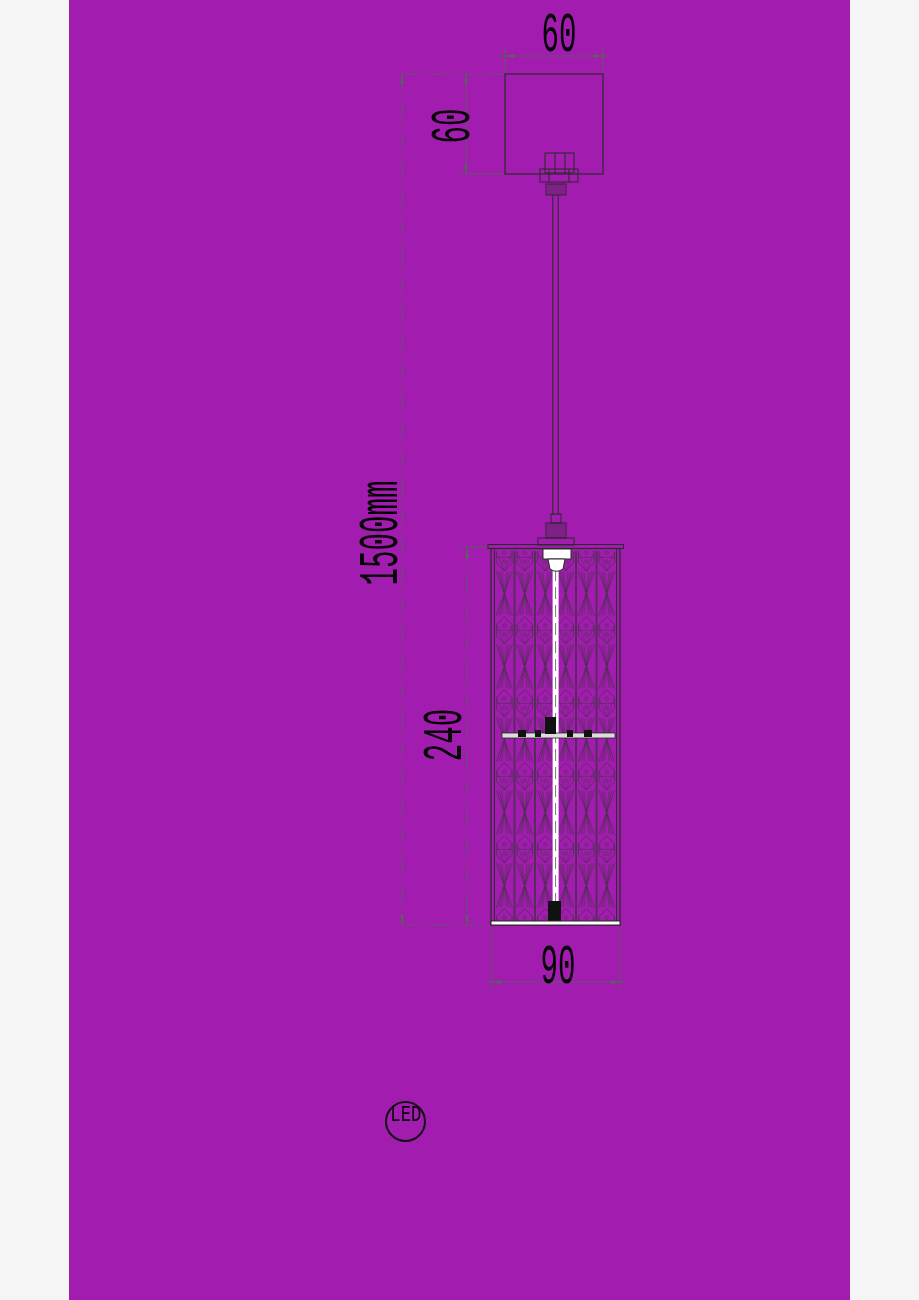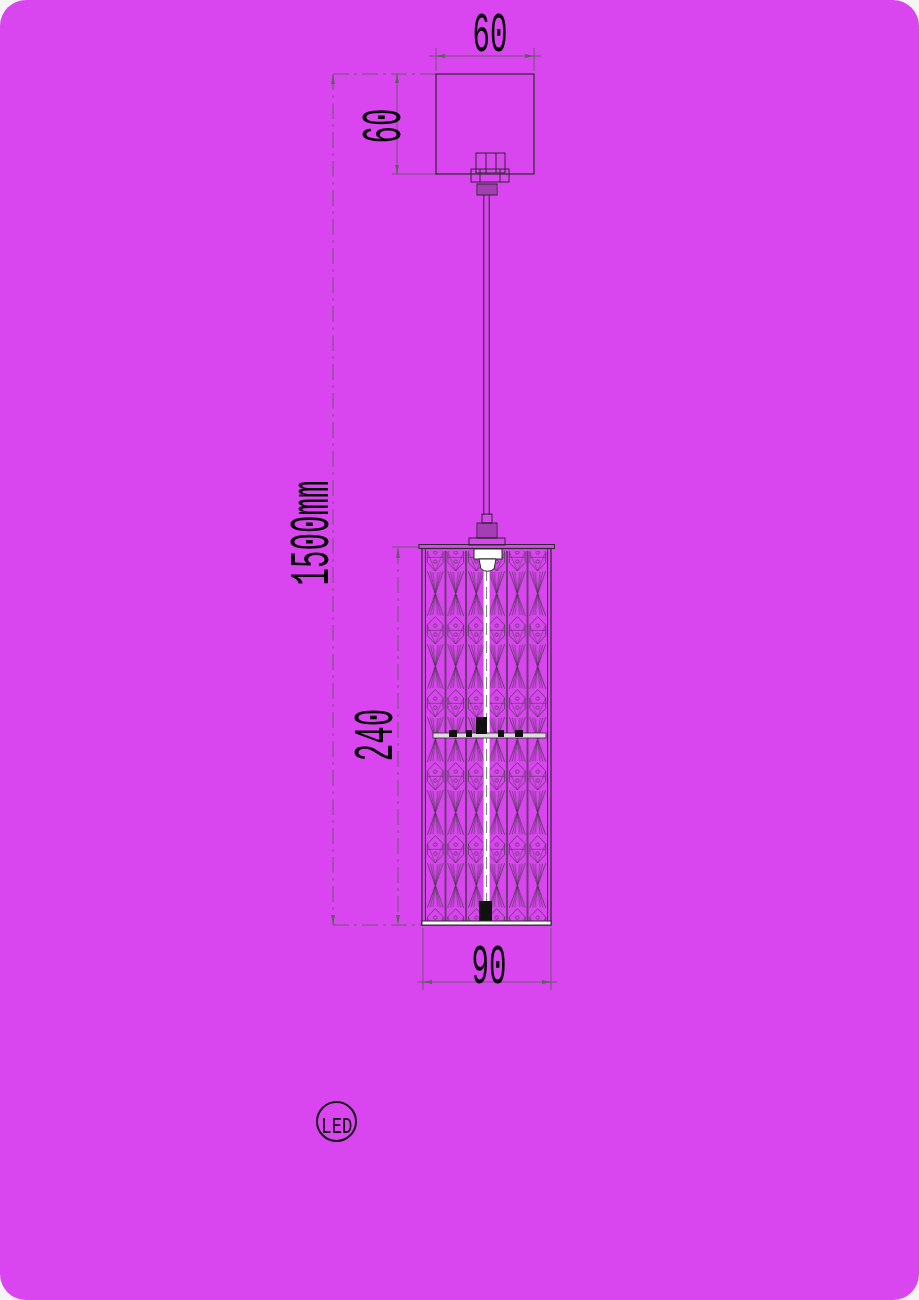--- a/index.html
+++ b/index.html
@@ -1,38 +1,37 @@
 <!DOCTYPE html>
 <html><head>
 <meta charset="utf-8">
 <style>
   html,body{margin:0;padding:0;background:#f5f5f5;}
   .stage{
-    position:relative;width:919px;height:1300px;background:#d946ef;
+    position:relative;width:781px;height:1300px;background:#a21caf;
     margin:0 auto;overflow:hidden;
     font-family:"Liberation Mono","DejaVu Sans Mono",monospace;
     color:#0a0a0a;
-    border-radius:26px;
   }
   .stage svg{position:absolute;left:0;top:0;}
   .dim-label{
     position:absolute;
     font-size:56px;line-height:1;white-space:nowrap;color:#050505;
   }
   .dim-h{transform:translate(-50%,-50%) scale(0.52,1);}
   .dim-v{transform:translate(-50%,-50%) rotate(-90deg) scale(0.52,1);}
   .spec-block{position:absolute;left:363px;top:1019px;width:420px;}
   .spec-line{
     height:46px;line-height:46px;font-size:25px;white-space:nowrap;
     transform:scale(0.84,1);transform-origin:left center;color:#070707;
   }
   .led-badge{
     position:absolute;left:316px;top:1101px;width:41px;height:41px;
     border:2px solid #111;border-radius:50%;box-sizing:border-box;
-    display:flex;align-items:flex-end;justify-content:center;
+    display:flex;align-items:flex-start;justify-content:center;
   }
   .led-badge span{
     font-size:22px;transform:scale(0.78,1);white-space:nowrap;color:#070707;
   }
 </style>
 </head>
 <body>
 
 <div class="stage">
 

